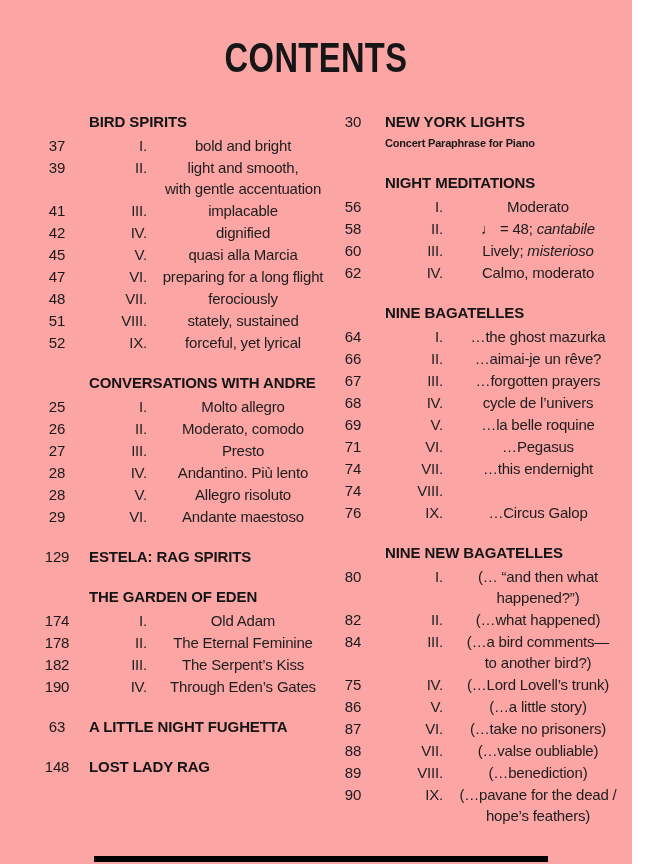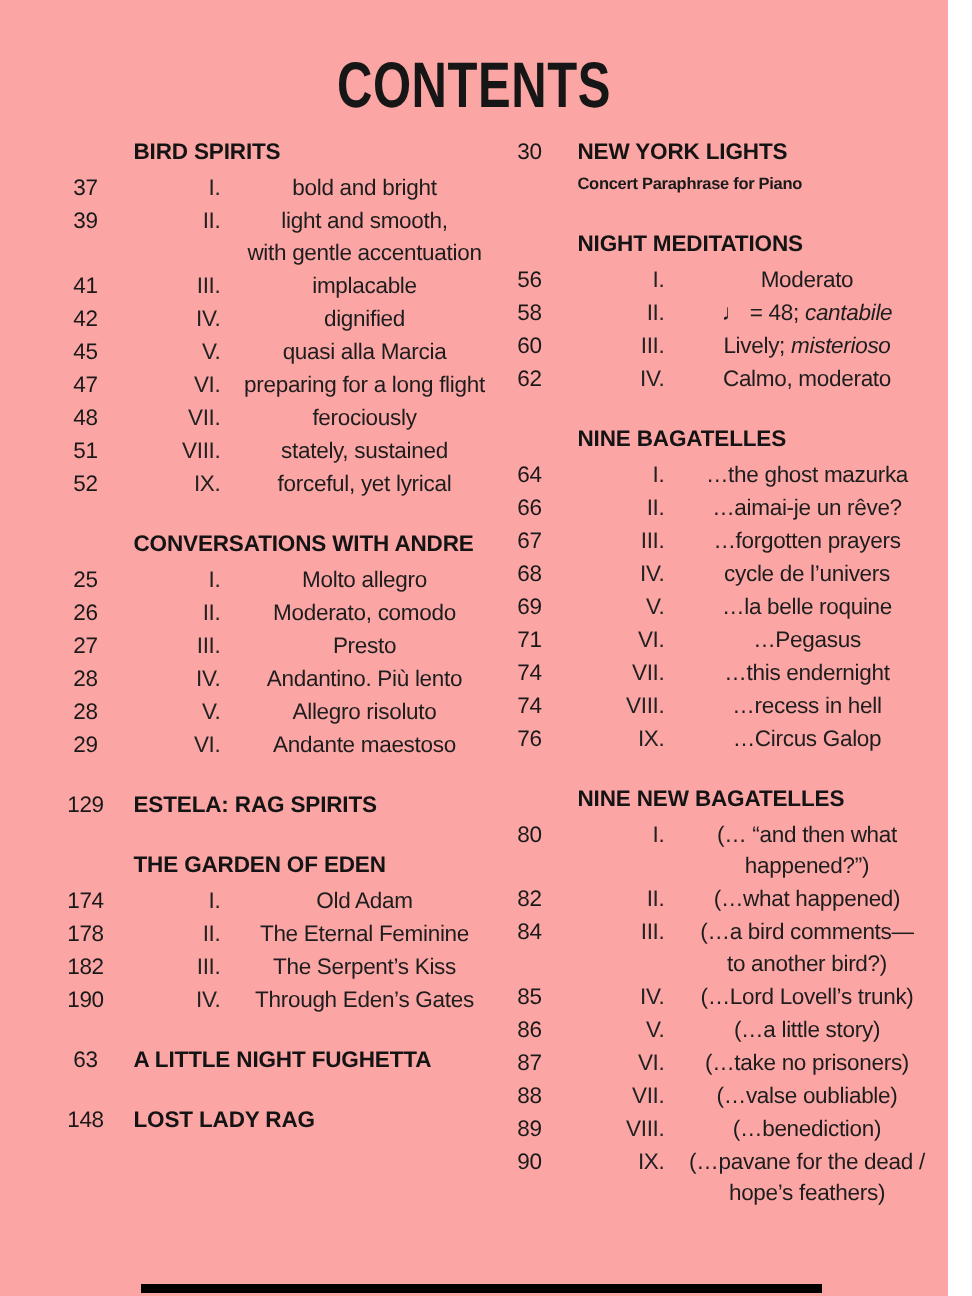--- a/index.html
+++ b/index.html
@@ -21,21 +21,21 @@
     font-size: 43px;
     line-height: 1;
     font-weight: 800;
     letter-spacing: 0.5px;
     color: #161616;
     transform: scaleX(0.76);
     transform-origin: 50% 50%;
   }
   .cols {
     display: flex;
-    margin-top: 12px;
+    margin-top: 32px;
     padding: 0 8px 0 34px;
   }
   .col-left  { width: 296px; flex: none; }
   .col-right { flex: 1; }
 
   .section { margin-bottom: 19px; }
   .row {
     display: grid;
     grid-template-columns: 46px 58px 1fr;
     column-gap: 9px;
@@ -347,23 +347,20 @@
           <div class="row">
             <div class="pg">74</div>
             <div class="num">VII.</div>
             <div class="txt">
               <div class="txt-line"><span>…this endernight</span></div>
             </div>
           </div>
           <div class="row">
             <div class="pg">74</div>
             <div class="num">VIII.</div>
-            <div class="txt">
-              <div class="txt-line"><span>…recess in hell</span></div>
-            </div>
           </div>
           <div class="row">
             <div class="pg">76</div>
             <div class="num">IX.</div>
             <div class="txt">
               <div class="txt-line"><span>…Circus Galop</span></div>
             </div>
           </div>
         </div>
         <div class="section">
@@ -387,21 +384,21 @@
           </div>
           <div class="row">
             <div class="pg">84</div>
             <div class="num">III.</div>
             <div class="txt">
               <div class="txt-line"><span>(…a bird comments—</span></div>
               <div class="txt-line"><span>to another bird?)</span></div>
             </div>
           </div>
           <div class="row">
-            <div class="pg">85</div>
+            <div class="pg">75</div>
             <div class="num">IV.</div>
             <div class="txt">
               <div class="txt-line"><span>(…Lord Lovell’s trunk)</span></div>
             </div>
           </div>
           <div class="row">
             <div class="pg">86</div>
             <div class="num">V.</div>
             <div class="txt">
               <div class="txt-line"><span>(…a little story)</span></div>

